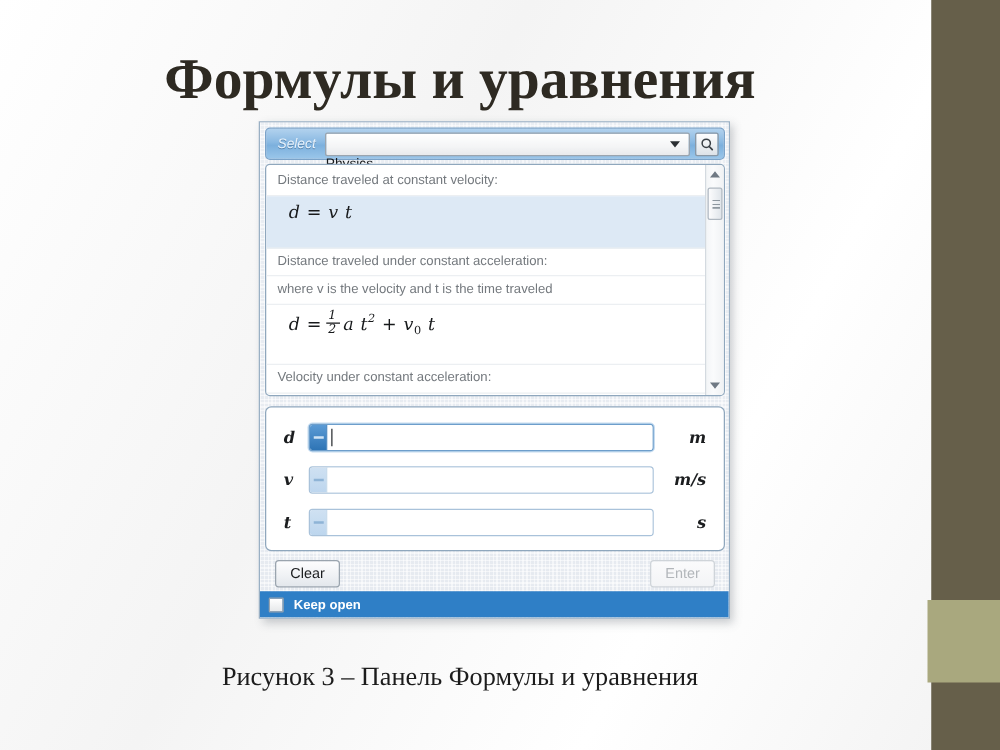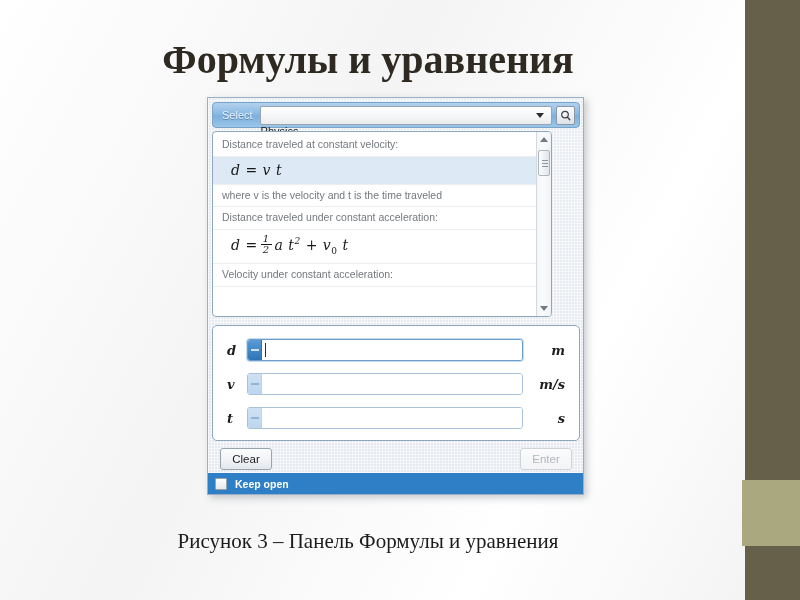--- a/index.html
+++ b/index.html
@@ -31,21 +31,21 @@
   }
 
   
   #slide-title {
     position: absolute;
     left: 0; top: 36px;
     width: 736px;
     text-align: center;
     font-family: "Liberation Serif", serif;
     font-weight: bold;
-    font-size: 40px;
+    font-size: 46px;
     color: #2e2a22;
     letter-spacing: 0px;
   }
 
   
   #figure-caption {
     position: absolute;
     left: 0; top: 529px;
     width: 736px;
     text-align: center;
@@ -83,20 +83,21 @@
     display: flex;
     align-items: center;
     padding: 0 3px;
   }
   #select-label {
     font-size: 11px;
     color: #e8f2fb;
     text-shadow: 0 1px 0 rgba(60,100,140,0.6);
     padding: 0 7px 0 6px;
     white-space: nowrap;
+    font-style: italic;
   }
   #category-combobox {
     flex: 1;
     height: 19px;
     background: linear-gradient(180deg, #ffffff 0%, #f4f5f6 60%, #e9eaec 100%);
     border: 1px solid #9aa4ae;
     border-radius: 2px;
     display: flex;
     align-items: center;
     position: relative;
@@ -125,21 +126,21 @@
     display: flex;
     align-items: center;
     justify-content: center;
   }
   #search-button svg { display: block; }
 
   
   #formula-list {
     position: absolute;
     left: 4px; top: 33px;
-    width: 340px; height: 186px;
+    width: 368px; height: 186px;
     background: #ffffff;
     border: 1px solid #8fa7bd;
     border-radius: 4px;
     overflow: hidden;
     display: flex;
   }
   #formula-scroll-area {
     flex: 1;
     position: relative;
     overflow: hidden;
@@ -150,21 +151,21 @@
     color: #74797e;
     padding: 4px 9px 4px 9px;
     line-height: 1.30;
     border-bottom: 1px solid #eceff2;
   }
   .formula-expr {
     font-family: "DejaVu Serif", "Liberation Serif", serif;
     font-style: italic;
     font-size: 14px;
     color: #17191b;
-    padding: 5px 9px 6px 18px;
+    padding: 5px 9px 20px 18px;
     border-bottom: 1px solid #eceff2;
     letter-spacing: 0.5px;
   }
   .formula-expr.selected {
     background: #dde9f5;
   }
   .frac {
     display: inline-block;
     vertical-align: middle;
     text-align: center;
@@ -377,23 +378,23 @@
     </div>
   </div>
 
   <div id="formula-list">
     <div id="formula-scroll-area">
 
       <div class="formula-desc">Distance traveled at constant velocity:</div>
 
       <div class="formula-expr selected">d  =  v t</div>
 
+      <div class="formula-desc">Distance traveled under constant acceleration:</div>
+
       <div class="formula-desc">where v is the velocity and t is the time traveled</div>
-
-      <div class="formula-desc">Distance traveled under constant acceleration:</div>
 
       <div class="formula-expr">
         <span>d =</span><span class="frac"><span class="num">1</span><span class="den">2</span></span><span>a t</span><sup class="exp">2</sup>&nbsp;<span>+ v</span><sub class="sbs">0</sub>&nbsp;<span>t</span>
       </div>
 
 
       <div class="formula-desc">Velocity under constant acceleration:</div>
 
     </div>
 

